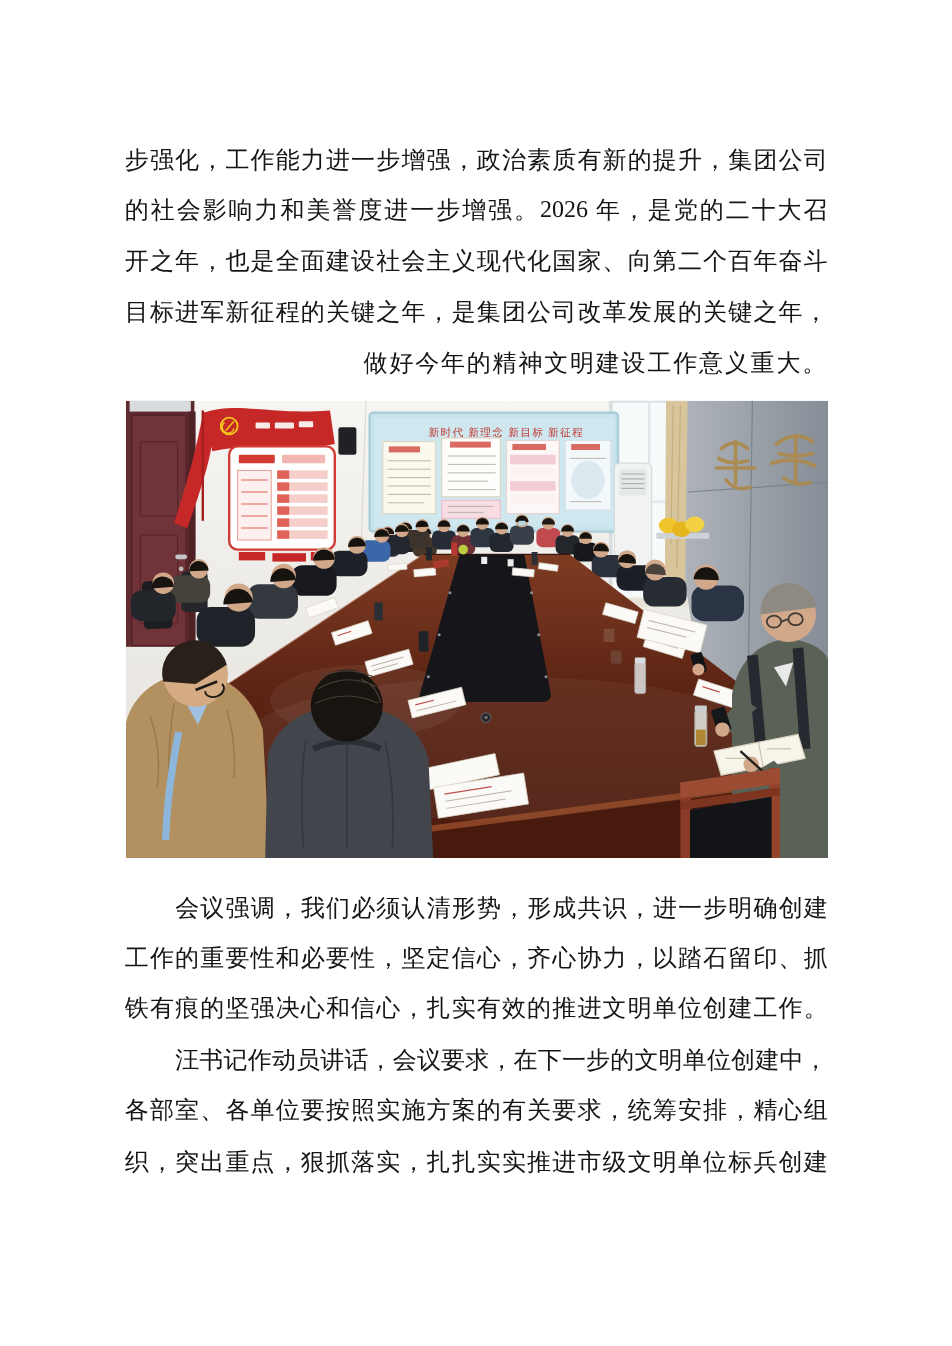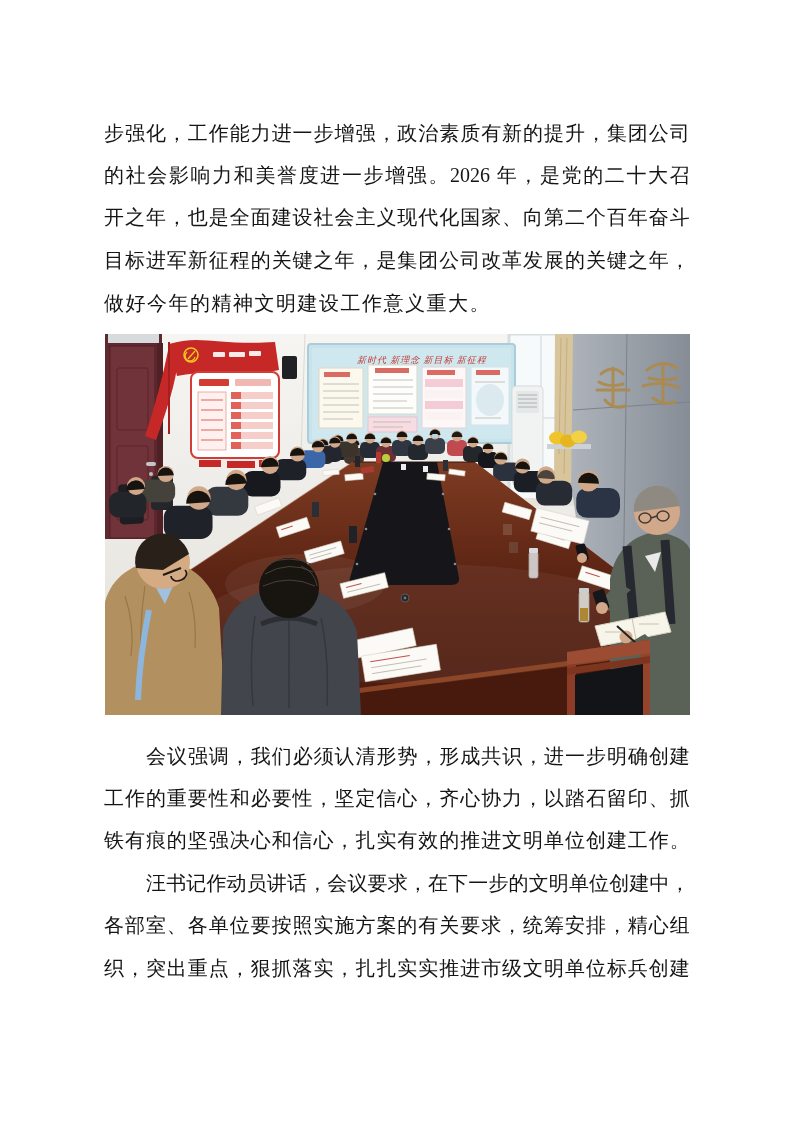--- a/index.html
+++ b/index.html
@@ -2,22 +2,22 @@
 <html><head>
 <meta charset="utf-8">
 <style>
   html,body{margin:0;padding:0;background:#ffffff;}
   .page{position:relative;width:793px;height:1122px;background:#ffffff;overflow:hidden;
         font-family:"Liberation Serif","DejaVu Serif",serif;color:#151515;}
   .tb{position:absolute;left:104px;width:586px;}
   .ln{height:42.4px;font-size:20px;display:flex;justify-content:space-between;
       align-items:center;white-space:pre;overflow:hidden;}
   .ln.indent{padding-left:42px;}
-  .ln.plain{display:block;line-height:42.4px;letter-spacing:1.5px;}
-  .photo{position:absolute;left:105px;top:334px;width:545px;height:381px;font-style:italic;}
+  .ln.plain{display:block;line-height:42.4px;letter-spacing:1.5px;text-align:right;}
+  .photo{position:absolute;left:105px;top:334px;width:545px;height:381px;}
   svg{display:block;}
   .pp .sk{fill:#d2a88a;}
   .pp .t{fill:var(--c,#23262d);}
   .pp .h{fill:var(--h,#17140f);}
   .paper{fill:#fbfaf6;stroke:#dcd7ca;stroke-width:.6;}
   .pline{stroke:#b9b3a8;stroke-width:.8;}
   .rline{stroke:#c0504d;stroke-width:1;}
 </style>
 </head>
 <body>

